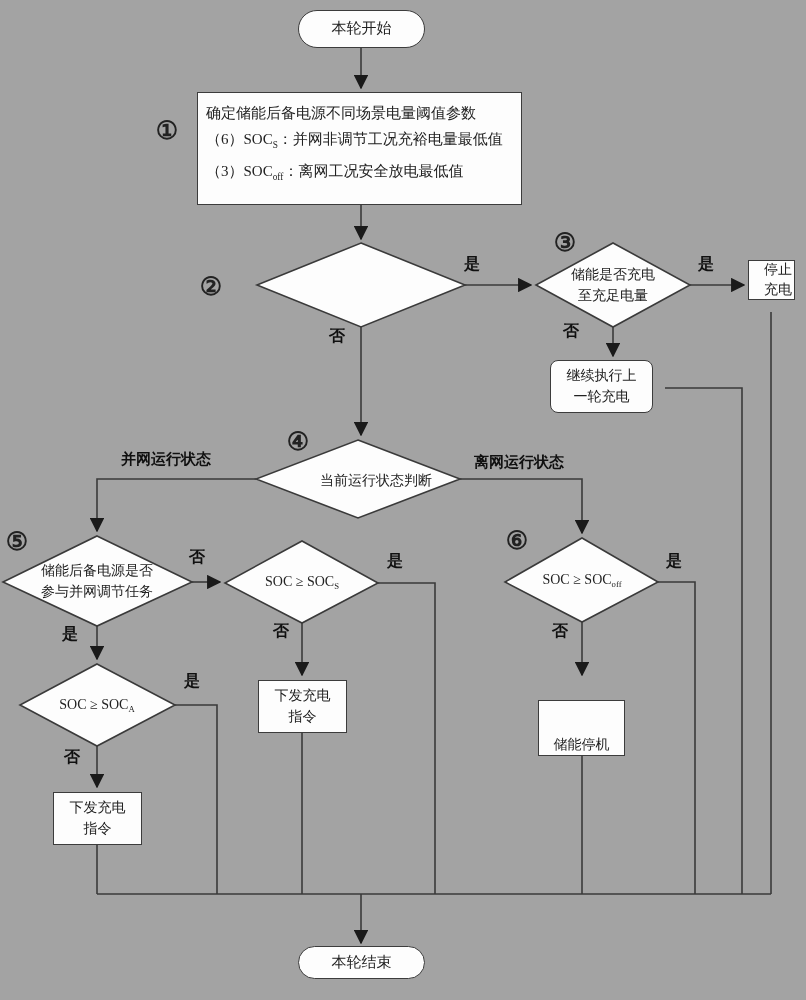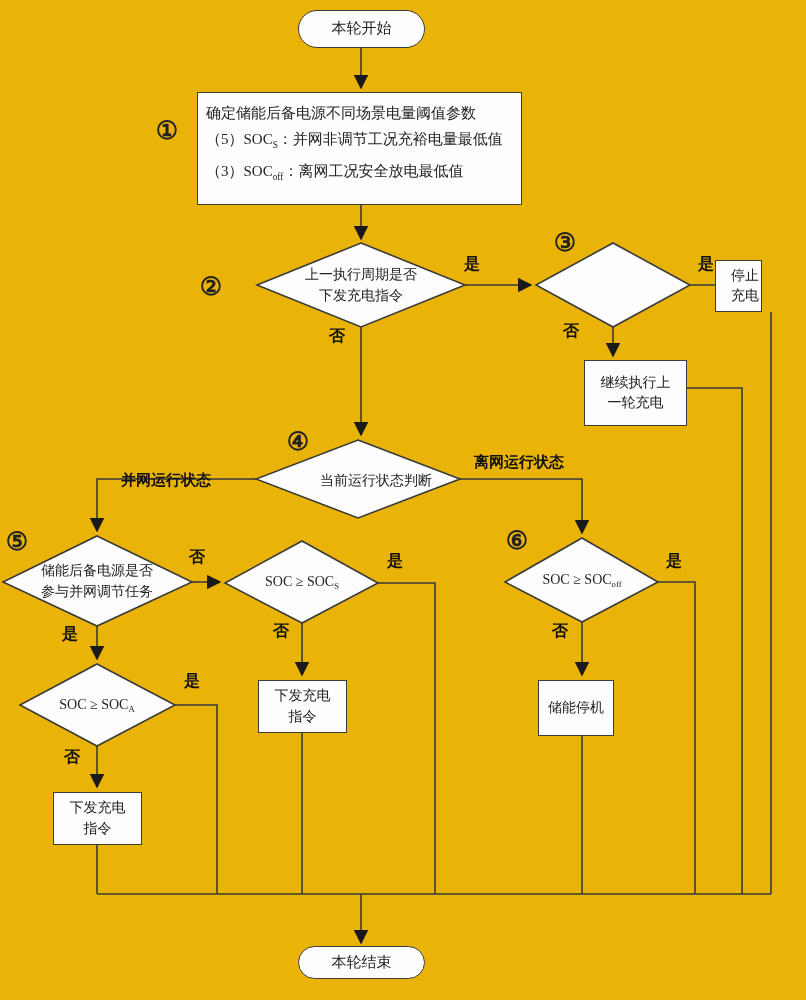--- a/index.html
+++ b/index.html
@@ -1,17 +1,17 @@
 <!DOCTYPE html>
 <html><head>
 <meta charset="utf-8">
 <style>
   html,body{margin:0;padding:0;background:#ffffff;}
   .canvas{
-    position:relative;width:806px;height:1000px;background:#eab308;
+    position:relative;width:806px;height:1000px;background:#a3a3a3;
     font-family:"Liberation Serif","DejaVu Serif",serif;color:#222;overflow:hidden;
   }
   svg.wires{position:absolute;left:0;top:0;}
   .box{
     position:absolute;border:1.5px solid #3c3c3c;background:#fdfdfd;
     display:flex;flex-direction:column;align-items:center;justify-content:center;
     text-align:center;font-size:14px;line-height:1.45;box-sizing:border-box;
   }
   .terminal{border-radius:20px;font-size:15px;}
   .params{
@@ -86,53 +86,53 @@
   <div class="box terminal" style="left:298px;top:10px;width:127px;height:38px;">
     <div>本轮开始</div>
   </div>
 
   <div class="box terminal" style="left:298px;top:946px;width:127px;height:33px;">
     <div>本轮结束</div>
   </div>
 
   <div class="params">
     <div>确定储能后备电源不同场景电量阈值参数</div>
-    <div><span>（5）SOC</span><sub>S</sub><span>：并网非调节工况充裕电量最低值</span></div>
+    <div><span>（6）SOC</span><sub>S</sub><span>：并网非调节工况充裕电量最低值</span></div>
     <div><span>（3）SOC</span><sub>off</sub><span>：离网工况安全放电最低值</span></div>
   </div>
 
-  <div class="box" style="left:715px;top:260px;width:47px;height:52px;padding-left:13px;">
+  <div class="box" style="left:748px;top:260px;width:47px;height:40px;padding-left:13px;">
     <div>停止</div>
     <div>充电</div>
   </div>
 
-  <div class="box" style="left:584px;top:360px;width:103px;height:66px;">
+  <div class="box" style="left:550px;top:360px;width:103px;height:53px;border-radius:8px;">
     <div>继续执行上</div>
     <div>一轮充电</div>
   </div>
 
   <div class="box" style="left:258px;top:680px;width:89px;height:53px;">
     <div>下发充电</div>
     <div>指令</div>
   </div>
 
   <div class="box" style="left:53px;top:792px;width:89px;height:53px;">
     <div>下发充电</div>
     <div>指令</div>
   </div>
 
-  <div class="box" style="left:538px;top:680px;width:76px;height:56px;">
+  <div class="box" style="left:538px;top:700px;width:87px;height:56px;justify-content:flex-end;">
     <div>储能停机</div>
   </div>
 
-  <div class="dtext" style="left:361px;top:285px;">
-    <div>上一执行周期是否</div>
-    <div>下发充电指令</div>
+
+  <div class="dtext" style="left:613px;top:285px;">
+    <div>储能是否充电</div>
+    <div>至充足电量</div>
   </div>
-
 
   <div class="dtext" style="left:376px;top:480px;">当前运行状态判断</div>
 
   <div class="dtext" style="left:97px;top:581px;">
     <div>储能后备电源是否</div>
     <div>参与并网调节任务</div>
   </div>
 
   <div class="dtext" style="left:302px;top:582px;"><span>SOC ≥ SOC</span><sub>S</sub></div>
 
@@ -146,21 +146,21 @@
   <div class="elabel" style="left:571px;top:331px;">否</div>
   <div class="elabel" style="left:197px;top:557px;">否</div>
   <div class="elabel" style="left:70px;top:634px;">是</div>
   <div class="elabel" style="left:395px;top:561px;">是</div>
   <div class="elabel" style="left:281px;top:631px;">否</div>
   <div class="elabel" style="left:192px;top:681px;">是</div>
   <div class="elabel" style="left:72px;top:757px;">否</div>
   <div class="elabel" style="left:674px;top:561px;">是</div>
   <div class="elabel" style="left:560px;top:631px;">否</div>
 
-  <div class="elabel branchlabel" style="left:166px;top:480px;text-align:center;">并网运行状态</div>
+  <div class="elabel branchlabel" style="left:166px;top:459px;text-align:center;">并网运行状态</div>
   <div class="elabel branchlabel" style="left:519px;top:462px;">离网运行状态</div>
 
   <div class="badge" style="left:167px;top:130px;">①</div>
   <div class="badge" style="left:211px;top:286px;">②</div>
   <div class="badge" style="left:565px;top:242px;">③</div>
   <div class="badge" style="left:298px;top:441px;">④</div>
   <div class="badge" style="left:17px;top:541px;">⑤</div>
   <div class="badge" style="left:517px;top:540px;">⑥</div>
 
 </div>

